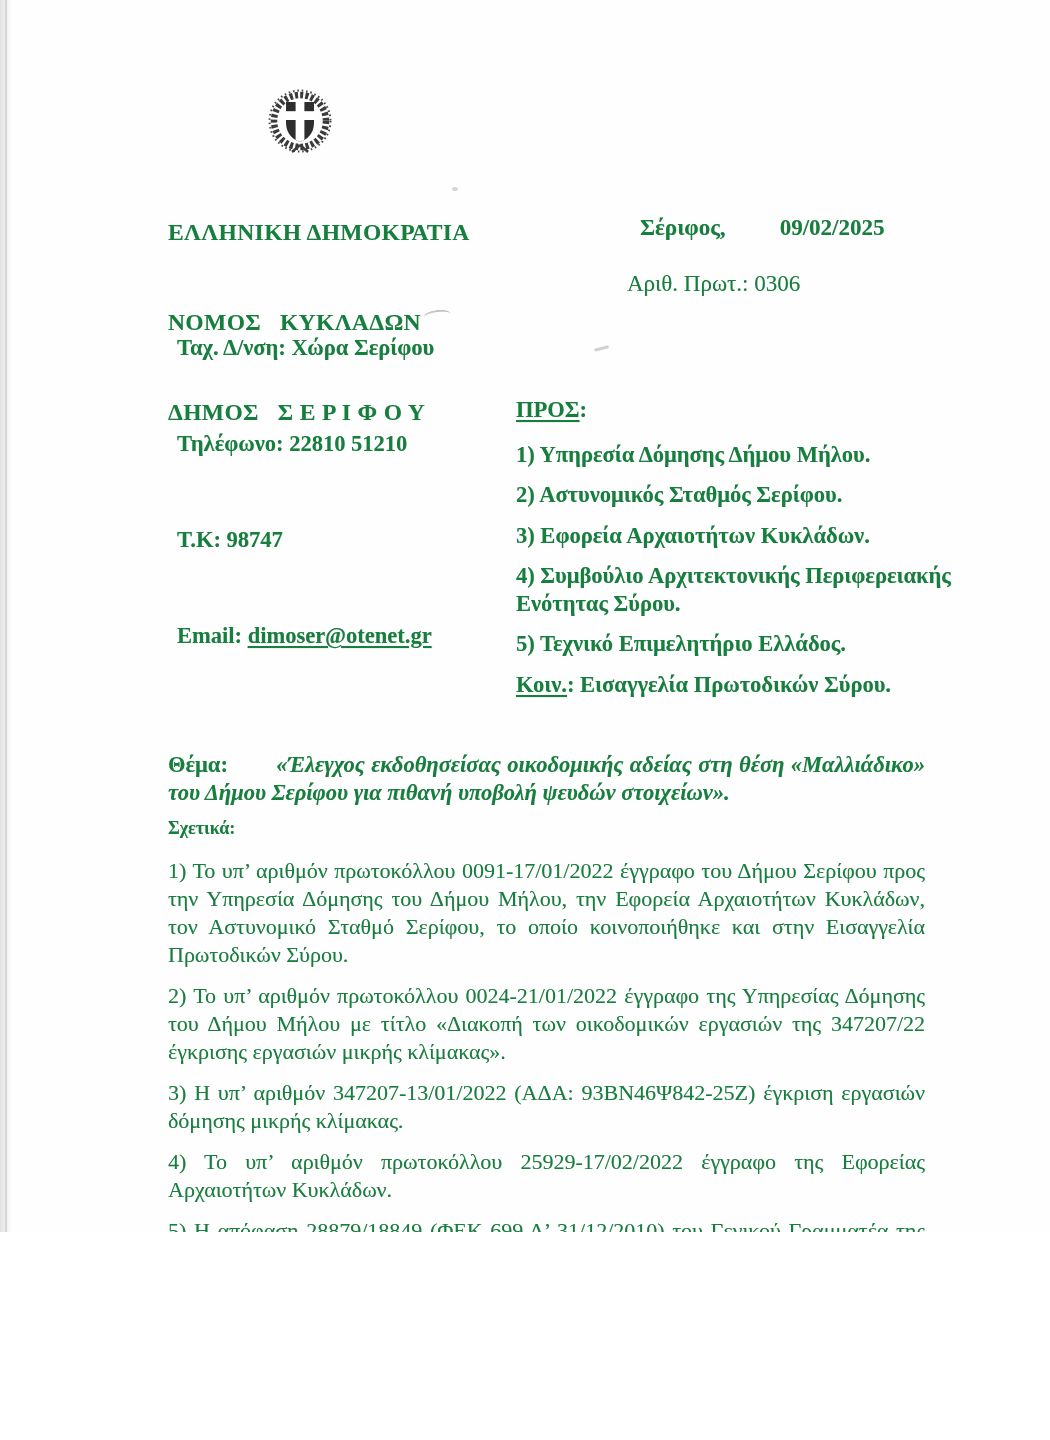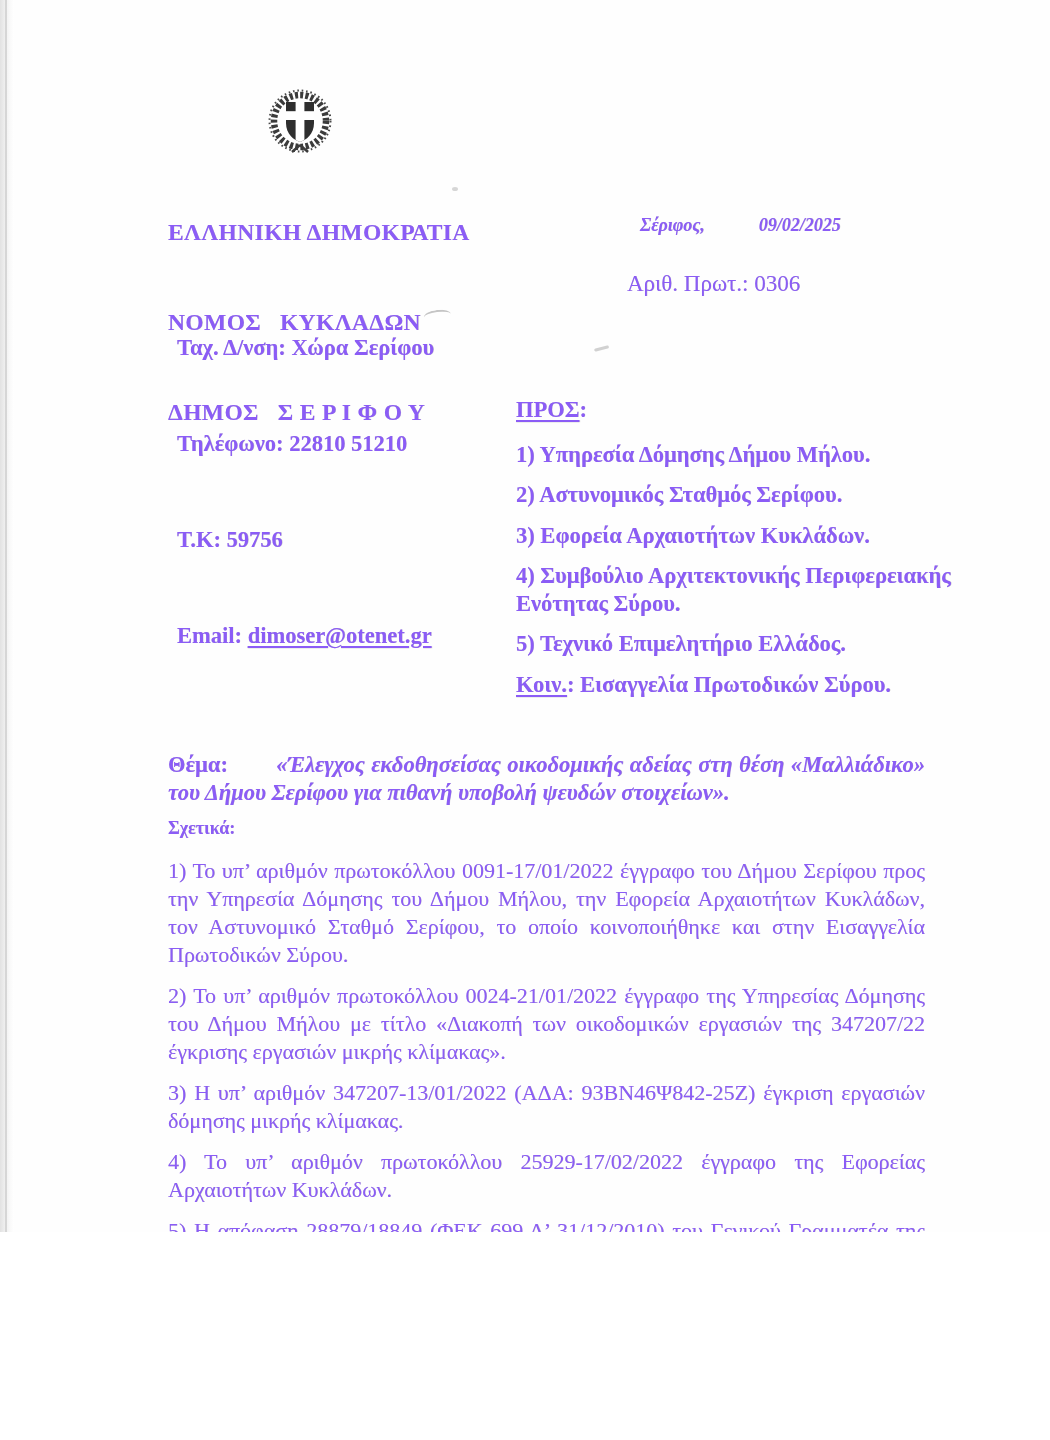--- a/index.html
+++ b/index.html
@@ -1,21 +1,21 @@
 <!DOCTYPE html>
 <html><head>
 <meta charset="utf-8">
 <style>
   html,body{margin:0;padding:0;background:#ffffff;}
   .page{
     position:relative;
     width:1050px;height:1232px;
     background:#fefefe;
     font-family:"Liberation Serif","DejaVu Serif",serif;
-    color:#8b5cf6;
+    color:#15803d;
     overflow:hidden;
   }
   .txt{ text-shadow:0.3px 0.3px 0.6px rgba(70,70,70,.30); }
 
   
   .edge-band{
     position:absolute;left:0;top:0;bottom:0;width:14px;
     background:linear-gradient(90deg,#e2e2e2 0%,#efefef 35%,#f9f9f9 70%,#ffffff 100%);
   }
   .edge-line{
@@ -29,21 +29,21 @@
   .header-block{
     position:absolute;left:168px;top:157px;
     font-weight:bold;font-size:23.5px;line-height:30px;
     letter-spacing:0.4px;white-space:pre;
   }
   .header-block .line{white-space:pre;}
 
   
   .dateline{
     position:absolute;left:640px;top:215px;
-    font-weight:bold;font-size:18px;display:flex;gap:54px;white-space:pre;font-style:italic;
+    font-weight:bold;font-size:23px;display:flex;gap:54px;white-space:pre;
   }
   .protocol{
     position:absolute;left:627px;top:271px;
     font-weight:normal;font-size:23px;white-space:pre;
   }
 
   
   .contact{
     position:absolute;left:168px;top:268px;
     font-weight:bold;font-size:22.5px;line-height:32px;white-space:pre;margin-left:9px;
@@ -125,21 +125,21 @@
   <div class="dateline txt">
     <span>Σέριφος,</span>
     <span>09/02/2025</span>
   </div>
 
   <div class="protocol txt"><span>Αριθ. Πρωτ.: </span><span>0306</span></div>
 
   <div class="contact txt">
     <div>Ταχ. Δ/νση: Χώρα Σερίφου</div>
     <div>Τηλέφωνο: 22810 51210</div>
-    <div>Τ.Κ: 59756</div>
+    <div>Τ.Κ: 98747</div>
     <div><span>Email: </span><span class="u">dimoser@otenet.gr</span></div>
   </div>
 
   <div class="recipients txt">
     <div class="r-head"><span class="u">ΠΡΟΣ</span><span>:</span></div>
     <p><span>1) Υπηρεσία Δόμησης Δήμου Μήλου.</span></p>
     <p><span>2) Αστυνομικός Σταθμός Σερίφου.</span></p>
     <p><span>3) Εφορεία Αρχαιοτήτων Κυκλάδων.</span></p>
     <p><span>4) Συμβούλιο Αρχιτεκτονικής Περιφερειακής</span><br><span>Ενότητας Σύρου.</span></p>
     <p><span>5) Τεχνικό Επιμελητήριο Ελλάδος.</span></p>

